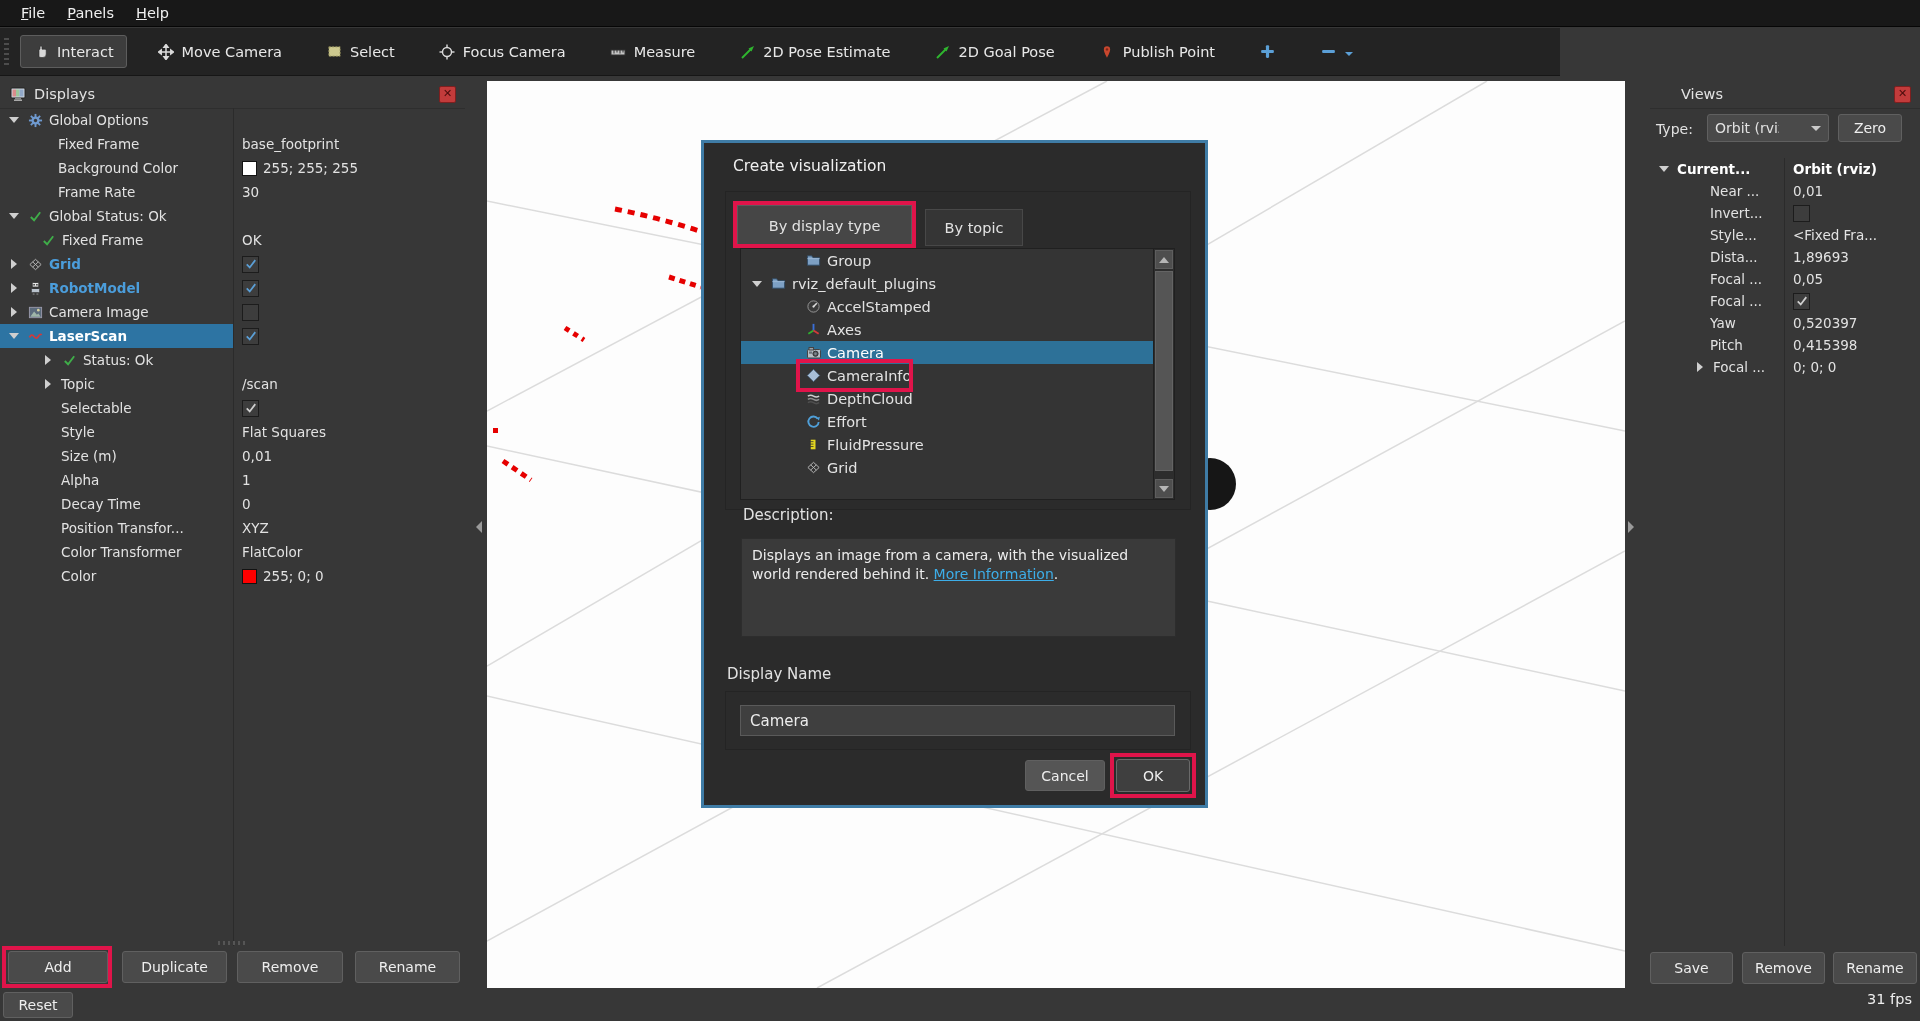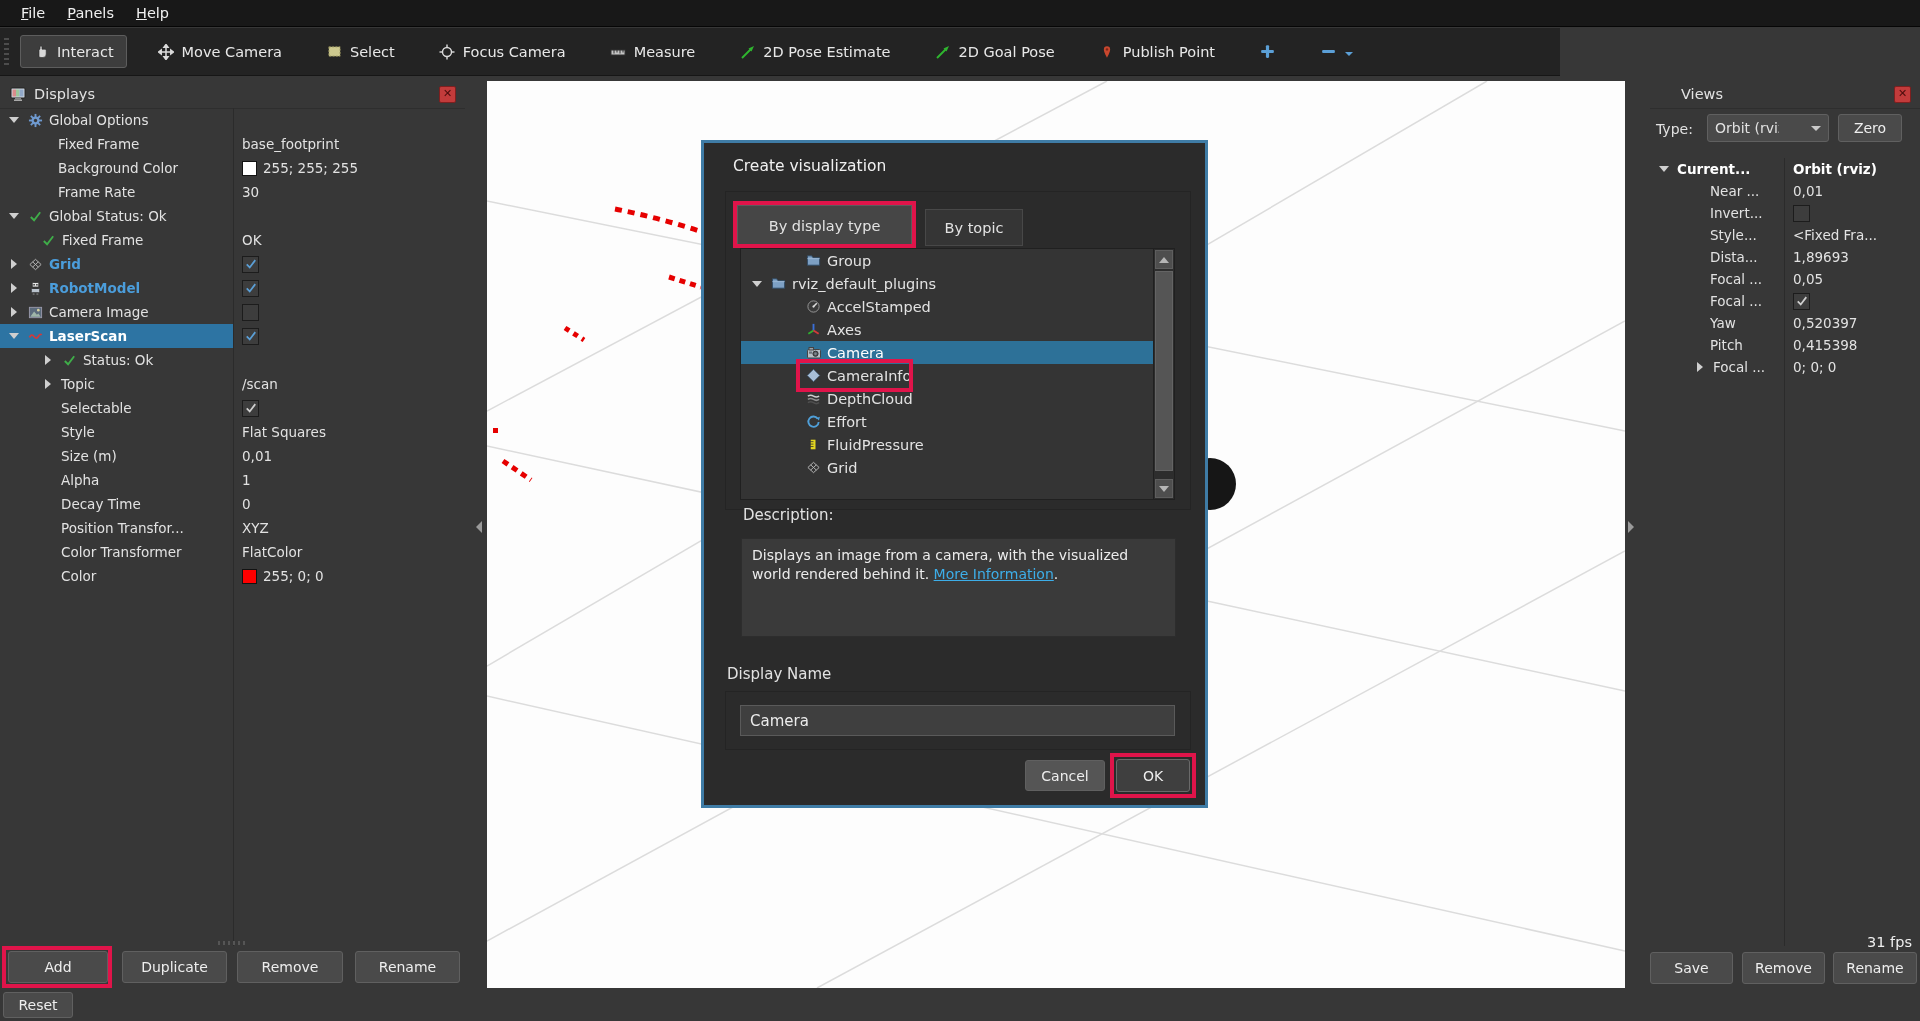--- a/index.html
+++ b/index.html
@@ -73,21 +73,21 @@
   .name-label{position:absolute;left:23px;top:522px;font-size:15px;}
   .name-box{position:absolute;left:21px;top:548px;width:464px;height:57px;border:1px solid #242424;}
   .txt{position:absolute;left:36px;top:562px;width:435px;height:31px;background:#3f3f3f;border:1px solid #5a5a5a;
        color:#ececec;font-size:15px;padding:0 9px;box-sizing:border-box;font-family:"DejaVu Sans",sans-serif;outline:none;}
   
   .hl{position:absolute;border:4px solid #e0144a;z-index:60;pointer-events:none;box-sizing:border-box;}
   
   .dd{position:absolute;display:flex;align-items:center;justify-content:space-between;background:#4a4a4a;
       border:1px solid #606060;border-radius:3px;padding:0 7px;font-size:14px;box-sizing:border-box;}
   .dd-caret{width:0;height:0;border:5px solid transparent;border-top-color:#c9c9c9;margin-top:5px;}
-  .fps{position:absolute;right:8px;top:934px;font-size:14.5px;color:#eee;}
+  .fps{position:absolute;right:8px;top:991px;font-size:14.5px;color:#eee;}
   .hsplit-dots{position:absolute;left:218px;top:941px;width:30px;height:4px;
                background:repeating-linear-gradient(90deg,#555 0 2px,transparent 2px 5px);}
   u{text-decoration:underline;}
 </style>
 </head>
 <body>
 
 <div class="menubar" id="menubar">
     <div class="menu-item"><u>F</u>ile</div>
     <div class="menu-item"><u>P</u>anels</div>

